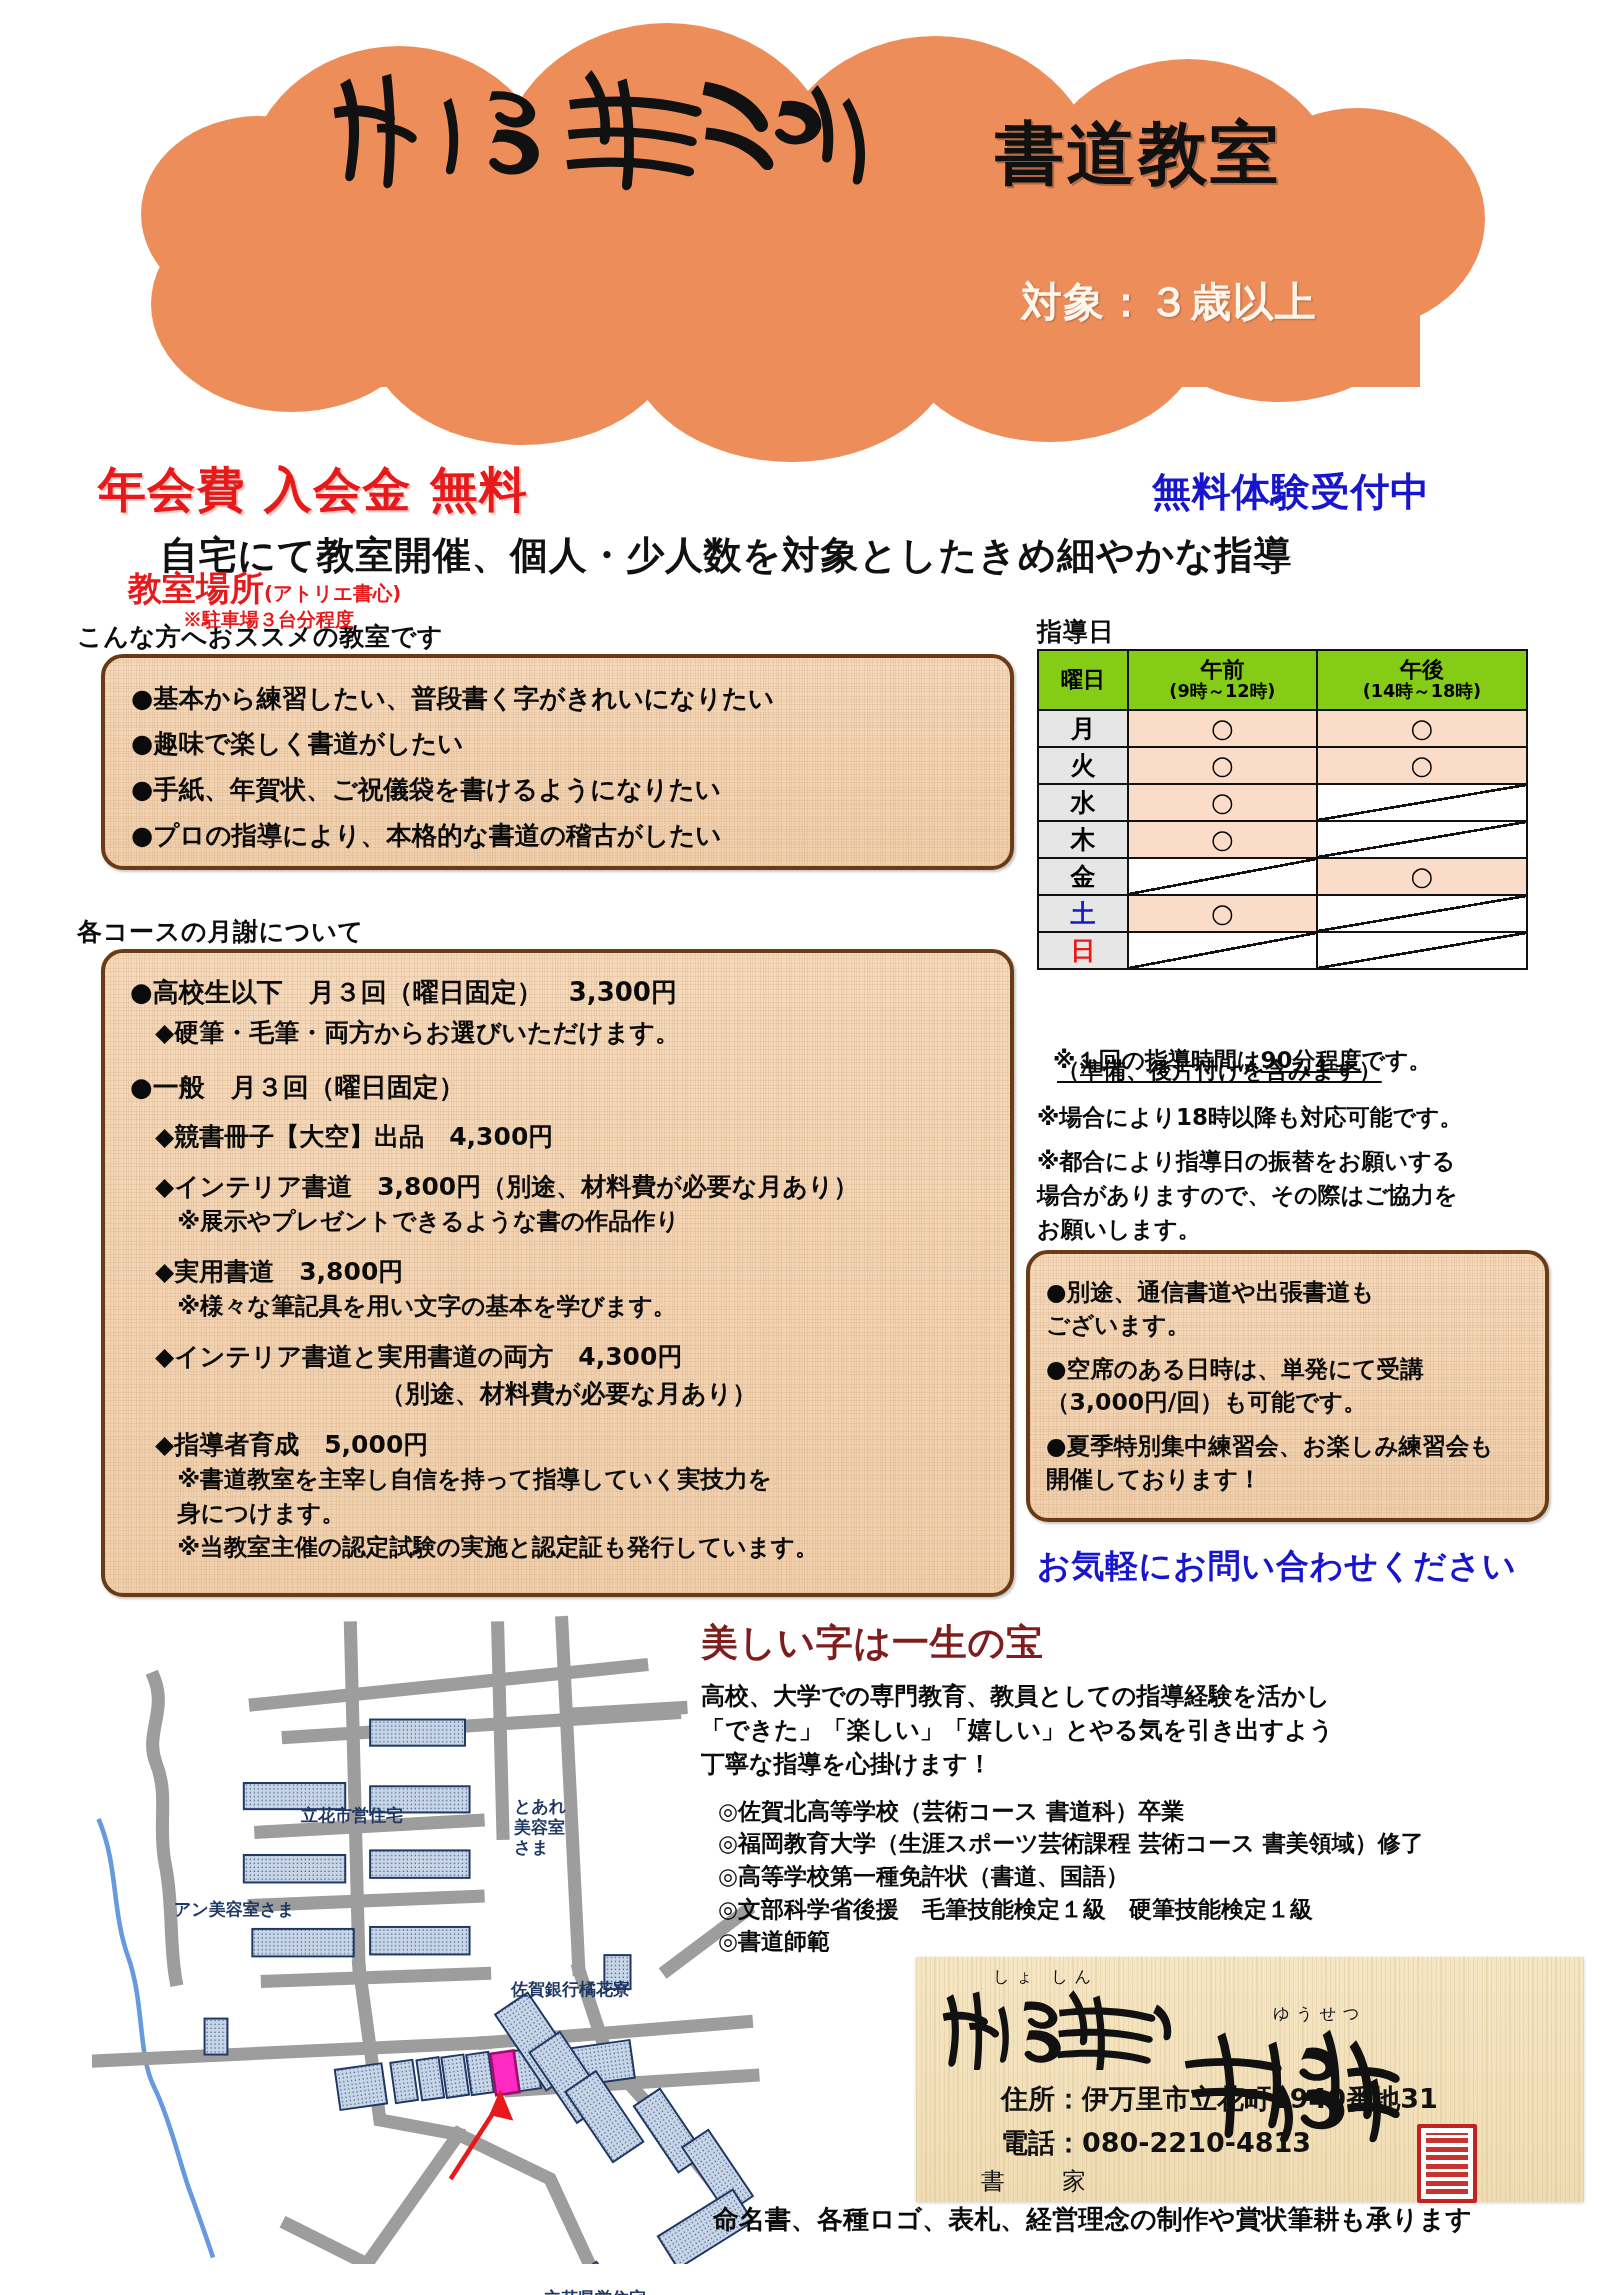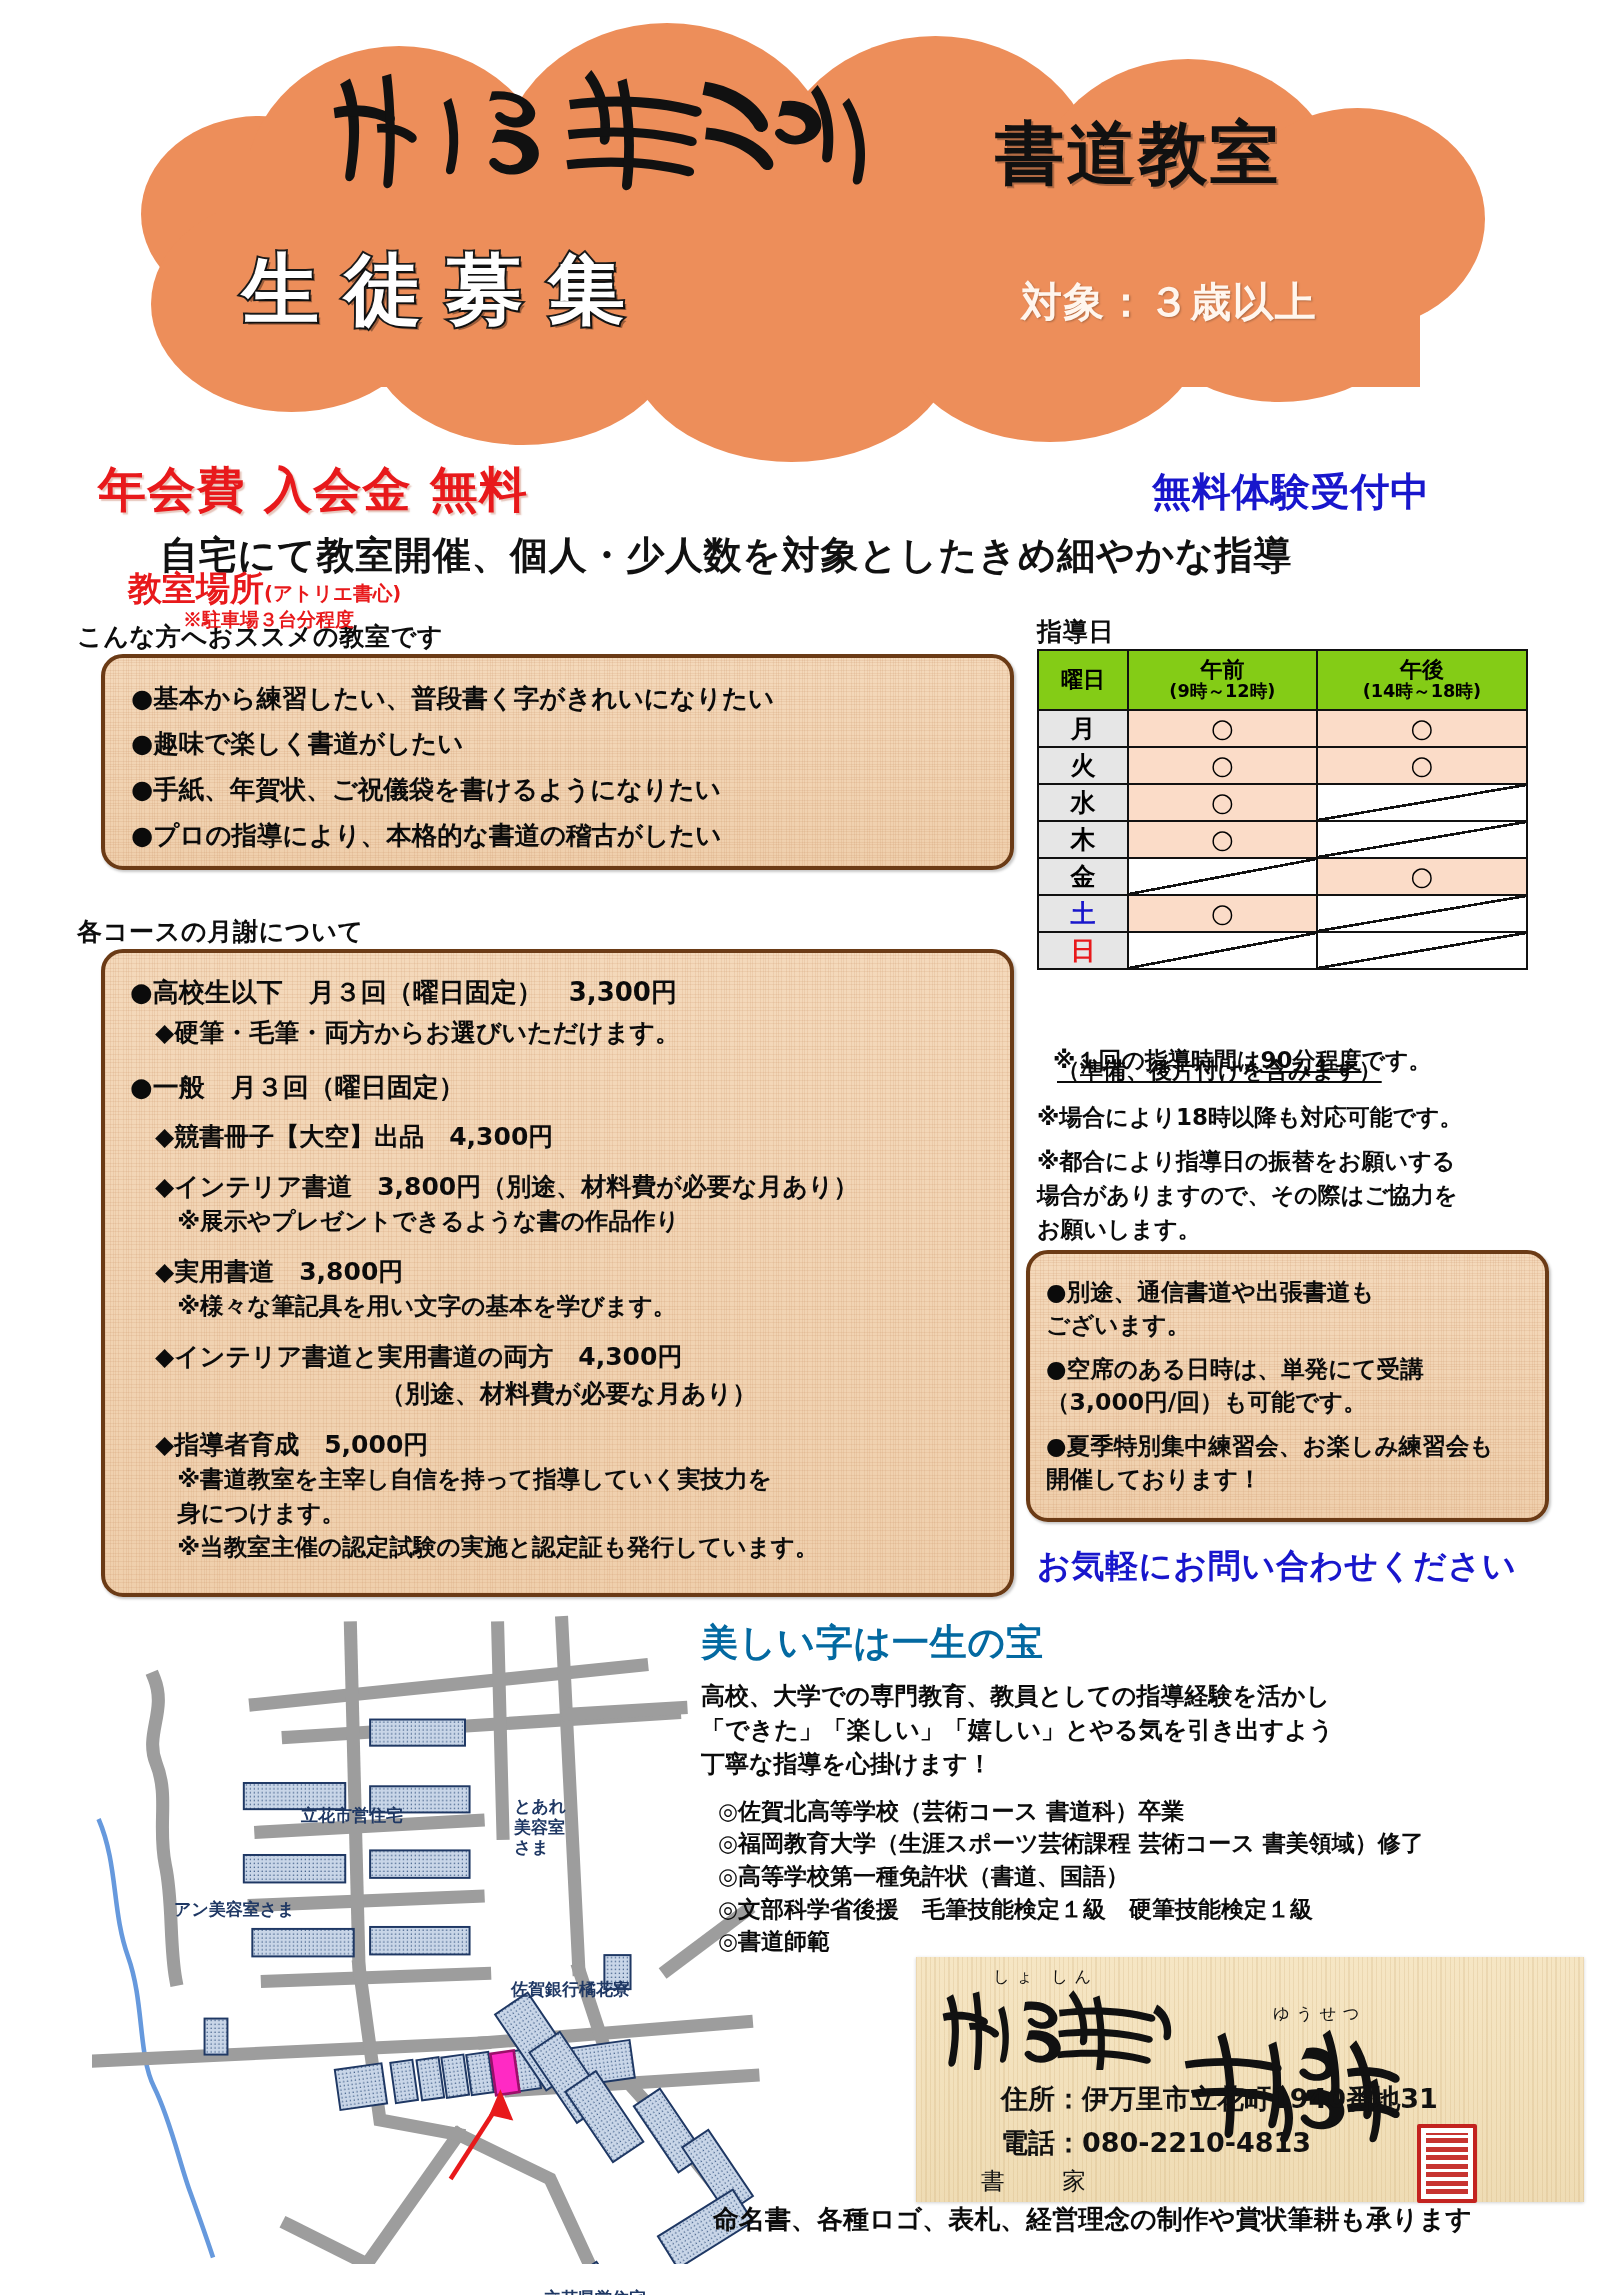--- a/index.html
+++ b/index.html
@@ -136,21 +136,21 @@
   #map-parking-note {
     position:absolute; left:183px; top:607px;
     font-family:Liberation Serif, serif;
     font-weight:bold; font-size:19px; color:#E8191B; white-space:nowrap;
   }
 
   
   #profile-title {
     position:absolute; left:701px; top:1618px;
     font-family:"DejaVu Sans","Liberation Sans",sans-serif;
-    font-weight:bold; font-size:37px; color:#0369a1; letter-spacing:0.7px;
+    font-weight:bold; font-size:37px; color:#7f1d1d; letter-spacing:0.7px;
   }
   .profile-line {
     position:absolute;
     font-family:"DejaVu Sans","Liberation Sans",sans-serif;
     font-weight:bold; font-size:24px; color:#0b0b0b; white-space:pre;
   }
   .cred-line {
     position:absolute;
     font-family:"DejaVu Sans","Liberation Sans",sans-serif;
     font-weight:bold; font-size:23px; color:#0b0b0b; white-space:pre;
@@ -231,21 +231,20 @@
       <path d="M478 25 C490 80 492 135 486 188 C484 199 470 198 471 187 C477 136 475 82 464 30 Z"></path>
       <path d="M598 30 C640 36 676 58 692 88 C700 103 684 114 674 101 C660 76 630 57 594 50 Z"></path>
       <path d="M600 100 C646 104 684 122 700 148 C708 161 694 172 684 160 C668 138 638 122 598 118 Z"></path>
       <path d="M716 60 C742 56 766 66 774 86 C782 107 762 126 736 126 C722 126 711 120 706 112 C702 105 711 98 717 104 C724 112 736 115 745 110 C754 105 754 93 744 87 C732 80 718 80 710 84 Z"></path>
       <path d="M770 35 C792 65 798 105 792 145 C790 157 776 156 777 144 C782 108 777 74 760 46 Z"></path>
       <path d="M818 55 C842 95 848 140 838 180 C835 191 822 189 824 178 C833 141 828 100 808 64 Z"></path>
     </g>
   </svg>
 
   <div id="class-title">書道教室</div>
-  <div id="recruit-headline">生徒募集</div>
   <div id="target-age">対象：３歳以上</div>
 </div>
 
 <div id="fee-free">年会費 入会金 無料</div>
 <div id="trial-free">無料体験受付中</div>
 <div id="home-lesson">自宅にて教室開催、個人・少人数を対象としたきめ細やかな指導</div>
 
 <div class="section-caption" style="left:77px; top:620px;">こんな方へおススメの教室です</div>
 <div class="tan-panel" style="left:101px; top:654px; width:913px; height:216px;"></div>
 <div class="panel-line" style="left:131px; top:681px; font-size:25.5px;">●基本から練習したい、普段書く字がきれいになりたい</div>

